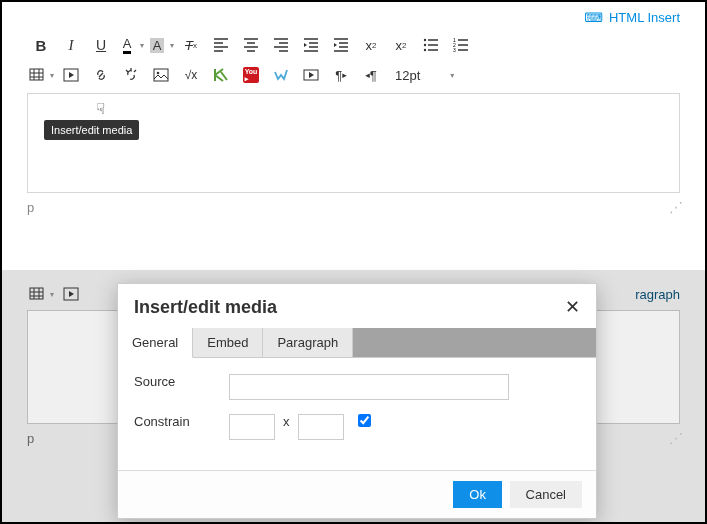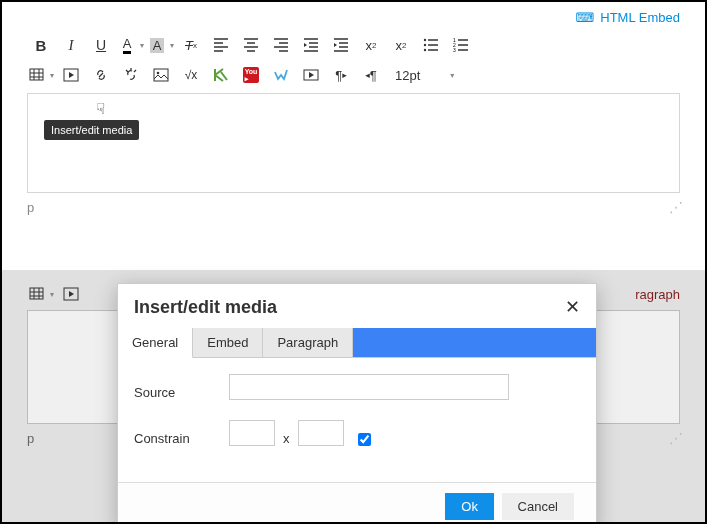--- a/index.html
+++ b/index.html
@@ -19,46 +19,46 @@
 .tooltip { position: absolute; left: 42px; top: 118px; background: #333; color: #fff; font-size: 11px; padding: 4px 7px; border-radius: 2px; white-space: nowrap; pointer-events: none; }
 .cursor { position: absolute; left: 94px; top: 98px; font-size: 15px; pointer-events: none; }
 .gray-sec { background: #e0e0e0; position: absolute; left: 0; right: 0; top: 268px; bottom: 0; padding-top: 10px; }
 .gray-sec .trow { padding-left: 25px; }
 .gray-sec .editor2 { margin: 0 25px; border: 1px solid #bbb; height: 114px; background: #f0f0f0; }
 .gray-sec .statusbar { color: #666; margin: 0 25px; }
 .modal { position: absolute; left: 115px; top: 281px; width: 480px; background: #fff; border: 1px solid #ccc; box-shadow: 0 4px 20px rgba(0,0,0,0.25); }
 .mtitle { display: flex; justify-content: space-between; align-items: center; padding: 12px 16px 10px; }
 .mtitle h2 { font-size: 18px; font-weight: bold; }
 .close { font-size: 18px; cursor: pointer; color: #333; }
-.tabs { display: flex; border-bottom: 1px solid #ccc; background: #3b82f6; }
+.tabs { display: flex; border-bottom: 1px solid #ccc; background: #a3a3a3; }
 .tab { padding: 7px 14px; font-size: 13px; cursor: pointer; border-right: 1px solid #ccc; background: #e8e8e8; }
 .tab.active { background: #fff; border-bottom: 1px solid #fff; margin-bottom: -1px; }
 .mbody { padding: 16px; }
-.frow { display: flex; align-items: flex-end; margin-bottom: 20px; }
+.frow { display: flex; align-items: flex-start; margin-bottom: 14px; }
 .flabel { width: 95px; font-size: 13px; }
 .finput { border: 1px solid #ccc; height: 26px; padding: 2px 6px; font-size: 13px; }
 .finput.wide { width: 280px; }
 .finput.sm { width: 46px; }
 .dim-x { margin: 0 8px; }
 .chk { margin-left: 14px; margin-right: 4px; }
-.mfoot { border-top: 1px solid #ddd; padding: 10px 22px; text-align: right; background: #fdfdfd; }
+.mfoot { border-top: 1px solid #ddd; padding: 10px 14px; text-align: right; background: #fdfdfd; }
 .btn { display: inline-block; padding: 6px 16px; font-size: 13px; border: none; cursor: pointer; margin-left: 4px; }
 .btn.primary { background: #0f8fe8; color: #fff; }
 .btn.sec { background: #eee; color: #333; }
 svg { width: 16px; height: 16px; }
 .yt { background: #cc181e; color: #fff; font-size: 7px; font-weight: bold; padding: 1px 2px; border-radius: 2px; line-height: 1; }
 .kalt { width:16px; height:16px; display:inline-flex; align-items:center; justify-content:center; }
 </style>
 </head>
 <body>
 
 <div class="hdr">
   <span class="html-ed">
     <span>⌨</span>
-    <span>HTML Embed</span>
+    <span>HTML Insert</span>
   </span>
 </div>
 
 <div class="toolbar">
   <div class="trow">
     <span class="tbtn">
         <b style="font-size:15px">B</b>
       </span>
     <span class="tbtn">
         <i style="font-size:15px;font-family:serif">I</i>
@@ -212,21 +212,21 @@
         </svg>
         <span class="dd-caret">▾</span>
       </span>
     <span class="tbtn">
         <svg viewBox="0 0 16 16">
           <rect x="1" y="2" width="14" height="12" fill="none" stroke="#333"></rect>
           <path d="M6 5v6l5-3z" fill="#333"></path>
         </svg>
       </span>
     <span style="flex:1"></span>
-    <span style="margin-right:25px;color:#7f1d1d">ragraph</span>
+    <span style="margin-right:25px;color:#0c4a6e">ragraph</span>
   </div>
   <div class="editor2"></div>
   <div class="statusbar">
     <span>p</span>
     <span class="resize">⋰</span>
   </div>
 </div>
 
 <div class="modal">
   <div class="mtitle">

